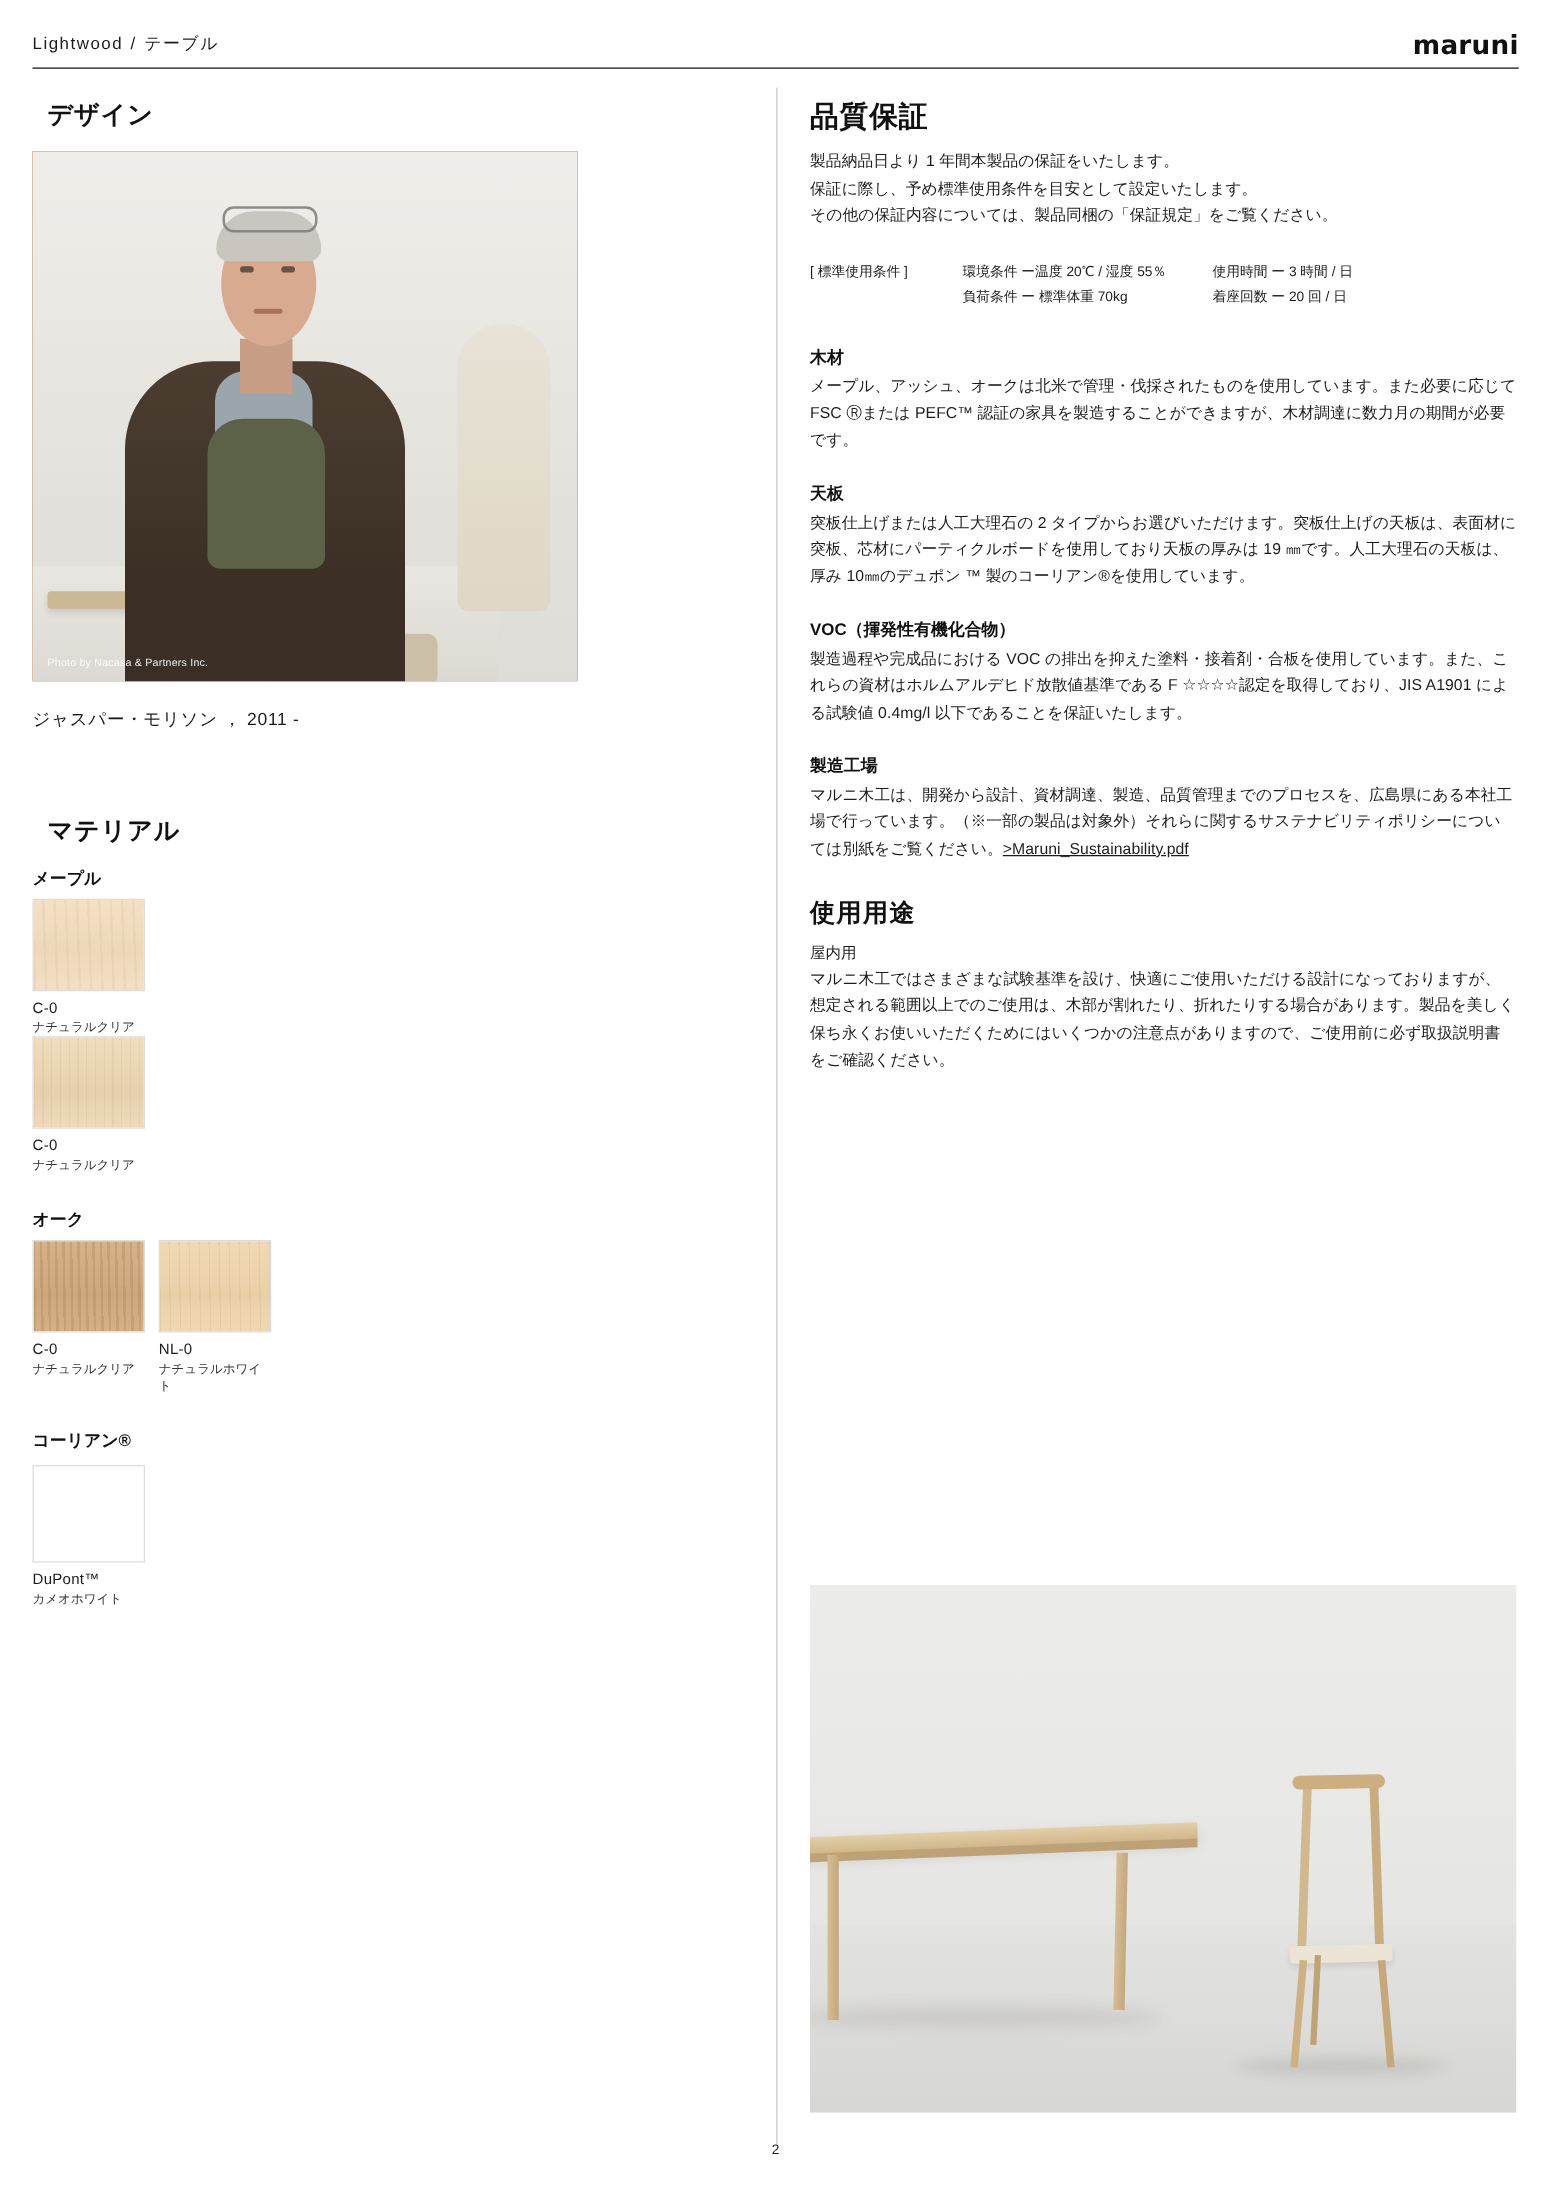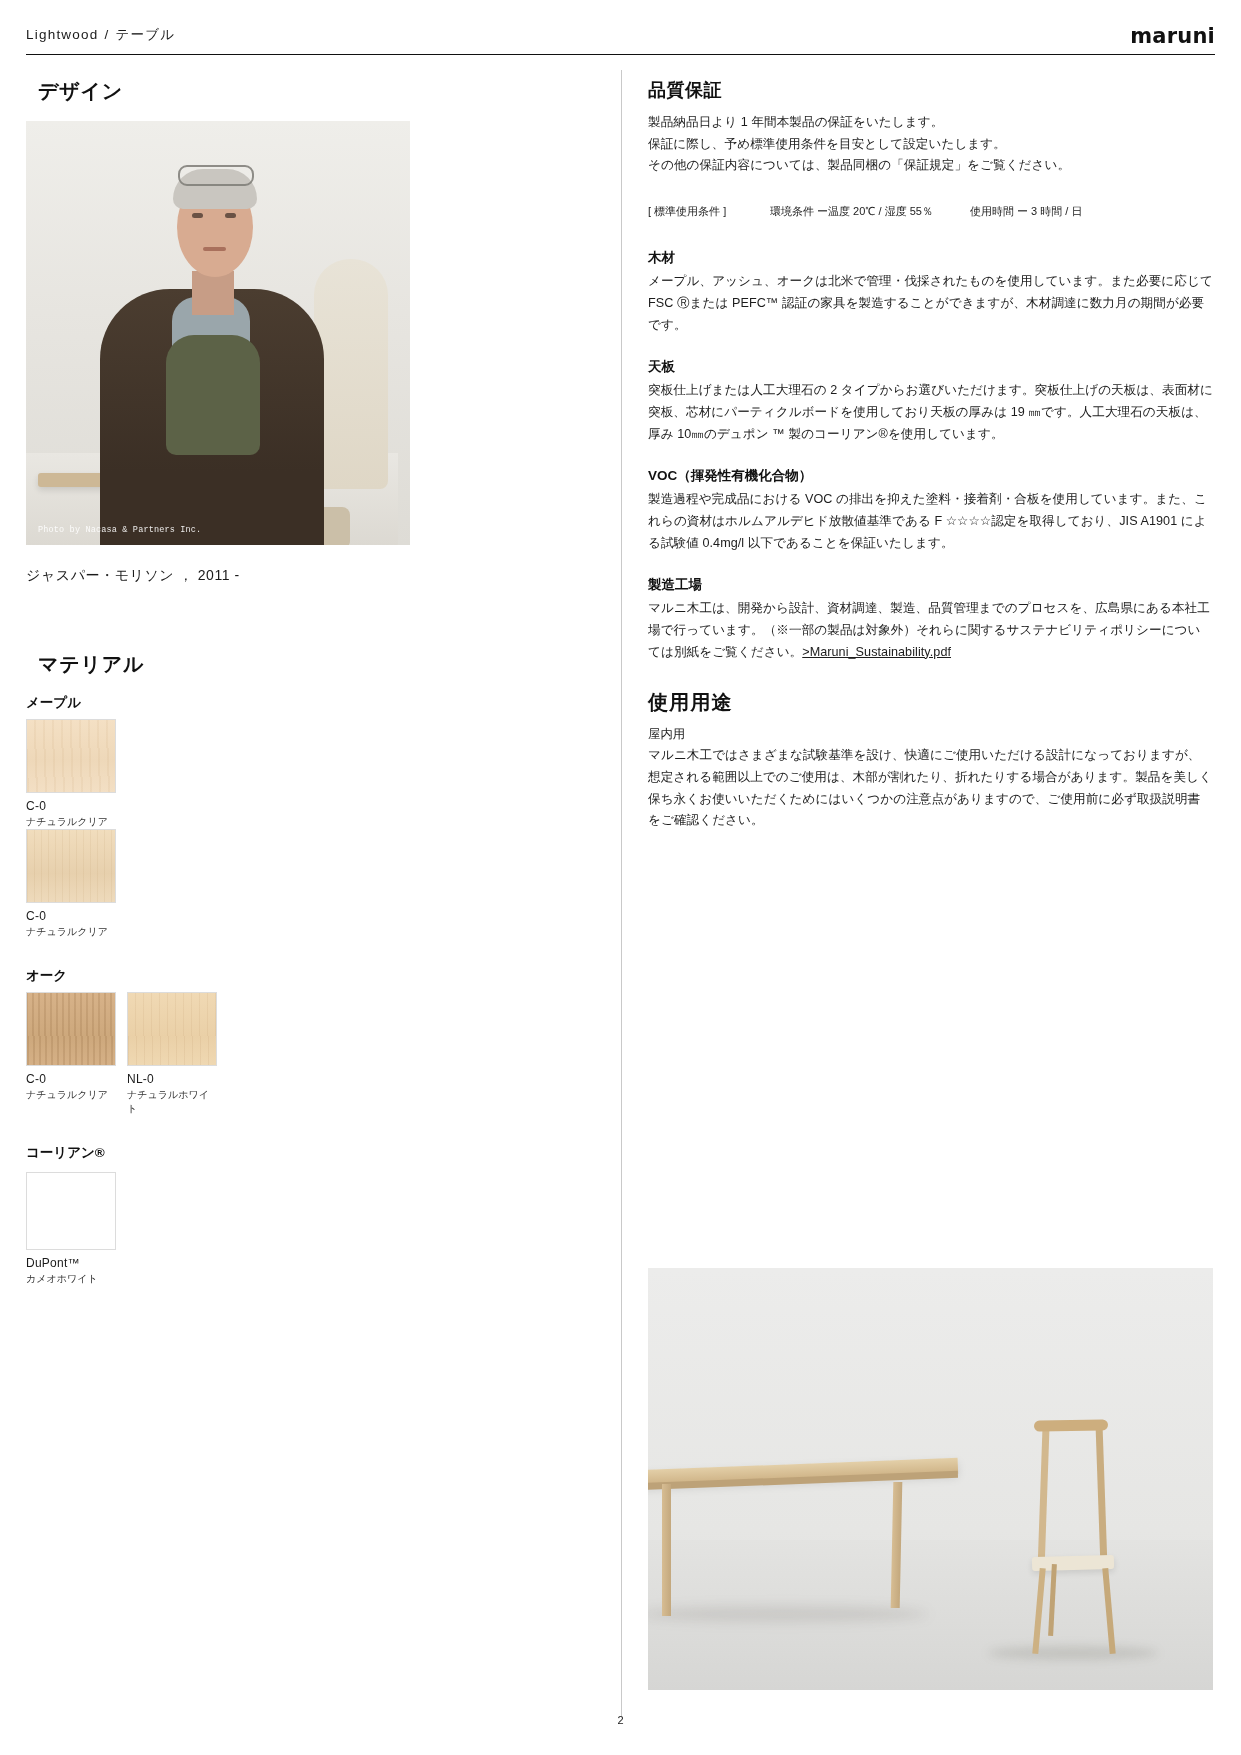--- a/index.html
+++ b/index.html
@@ -77,25 +77,24 @@
   
   h2.sec {
     font-size: 20px;
     font-weight: bold;
     margin: 0 0 16px 12px;
     letter-spacing: 0.04em;
     color: #111;
   }
   .designer-photo {
     position: relative;
-    width: 384px;
+    width: 436px;
     height: 424px;
     overflow: hidden;
     background: #a16207;
-    font-family: Liberation Mono, monospace;
   }
   .dp-bg {
     position: absolute;
     inset: 0;
     background:
       linear-gradient(180deg, #efeeea 0%, #e7e5e0 45%, #dedcd6 100%);
   }
   .dp-tablewhite {
     position: absolute;
     left: 0;
@@ -292,21 +291,21 @@
   }
   .sw-sub {
     font-size: 10px;
     margin-top: 2px;
     color: #333;
   }
   .corian-block { margin-top: 10px; }
 
   
   h2.rsec {
-    font-size: 18px;
+    font-size: 23px;
     font-weight: bold;
     margin: 0 0 10px 0;
     letter-spacing: .03em;
     color: #111;
   }
   h2.rsec.big {
     font-size: 20px;
     letter-spacing: .06em;
   }
   .rp {
@@ -568,20 +567,25 @@
     <p class="rp">製品納品日より 1 年間本製品の保証をいたします。</p>
     <p class="rp">保証に際し、予め標準使用条件を目安として設定いたします。</p>
     <p class="rp">その他の保証内容については、製品同梱の「保証規定」をご覧ください。</p>
 
     <div class="cond-table">
       <div class="cond-row">
         <div class="cond-label">[ 標準使用条件 ]</div>
         <div class="cond-c1">環境条件 ー温度 20℃ / 湿度 55％</div>
         <div class="cond-c2">使用時間 ー 3 時間 / 日</div>
       </div>
+      <div class="cond-row">
+        <div class="cond-label"></div>
+        <div class="cond-c1">負荷条件 ー 標準体重 70kg</div>
+        <div class="cond-c2">着座回数 ー 20 回 / 日</div>
+      </div>
     </div>
 
     <div class="block-gap"></div>
 
 
     <div class="sub-h first">木材</div>
     <p class="rp">メープル、アッシュ、オークは北米で管理・伐採されたものを使用しています。また必要に応じて FSC Ⓡまたは PEFC™ 認証の家具を製造することができますが、木材調達に数力月の期間が必要です。</p>
 
     <div class="sub-h">天板</div>
     <p class="rp">突板仕上げまたは人工大理石の 2 タイプからお選びいただけます。突板仕上げの天板は、表面材に突板、芯材にパーティクルボードを使用しており天板の厚みは 19 ㎜です。人工大理石の天板は、厚み 10㎜のデュポン ™ 製のコーリアン®を使用しています。</p>

